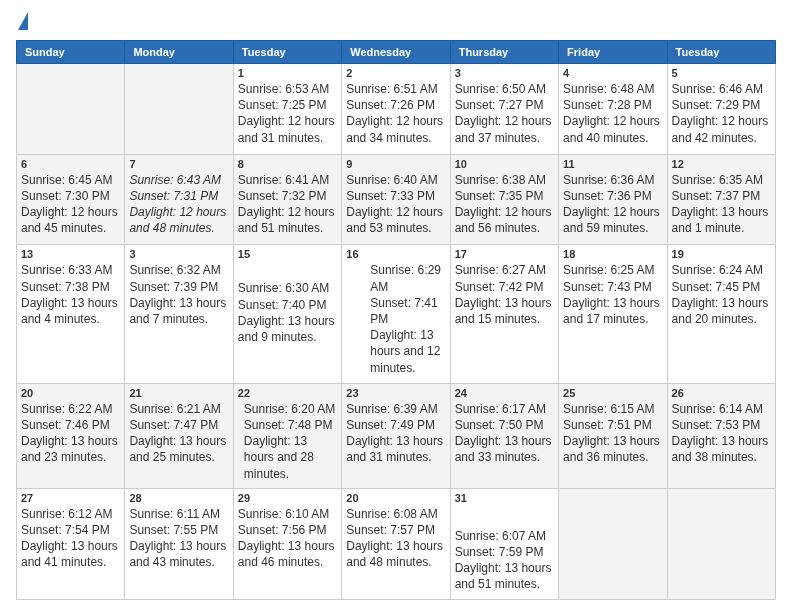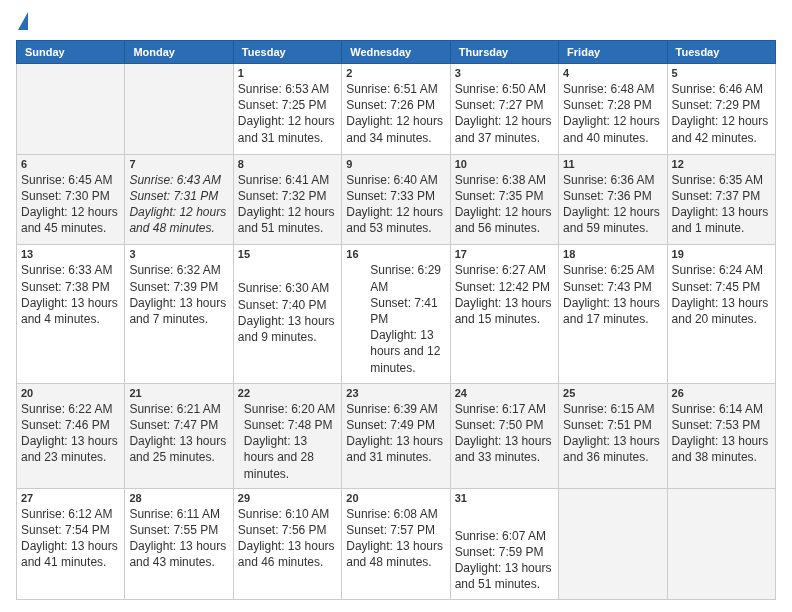--- a/index.html
+++ b/index.html
@@ -240,21 +240,21 @@
           </td>
           <td>
             <span class="day-num">16</span>
             <div class="day-info" style="white-space: pre-line; margin-left: 24px;">Sunrise: 6:29 AM
 Sunset: 7:41 PM
 Daylight: 13 hours and 12 minutes.</div>
           </td>
           <td>
             <span class="day-num">17</span>
             <div class="day-info" style="white-space: pre-line;">Sunrise: 6:27 AM
-Sunset: 12:42 PM
+Sunset: 7:42 PM
 Daylight: 13 hours and 15 minutes.</div>
           </td>
           <td>
             <span class="day-num">18</span>
             <div class="day-info" style="white-space: pre-line;">Sunrise: 6:25 AM
 Sunset: 7:43 PM
 Daylight: 13 hours and 17 minutes.</div>
           </td>
           <td>
             <span class="day-num">19</span>

